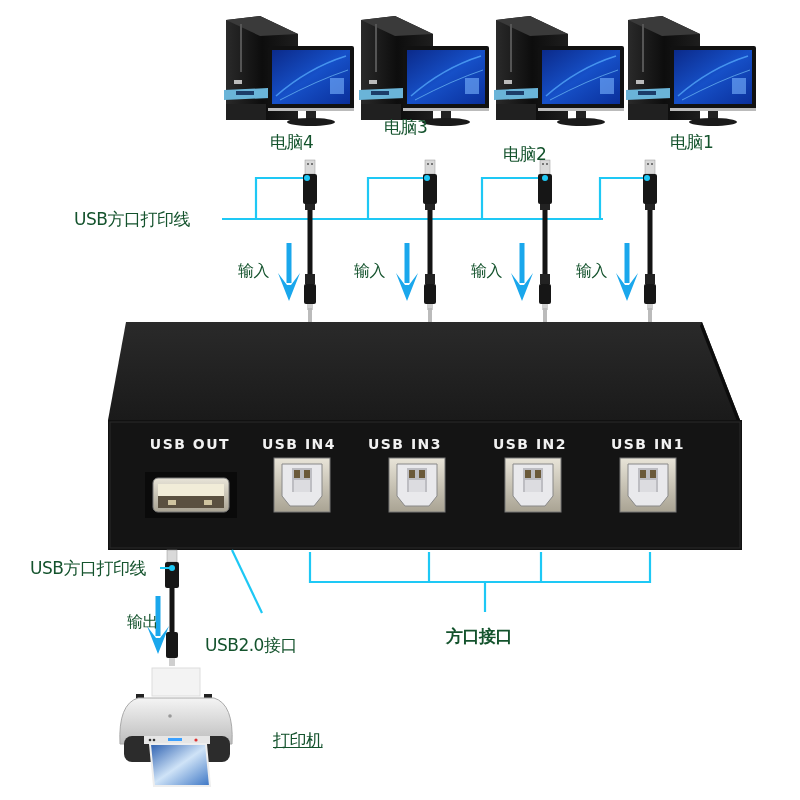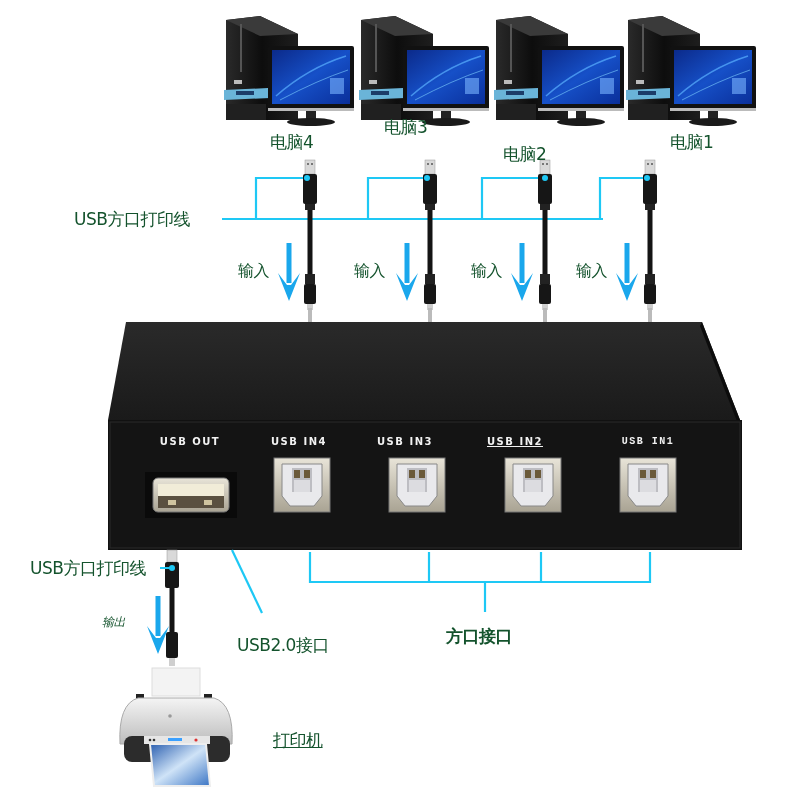--- a/index.html
+++ b/index.html
@@ -1,19 +1,19 @@
 <!DOCTYPE html>
 <html><head>
 <meta charset="utf-8">
 <style>
   html, body { margin:0; padding:0; background:#ffffff; }
   body { width:800px; height:800px; position:relative; overflow:hidden;
          font-family:"DejaVu Sans", "Liberation Sans", sans-serif; }
   .label { position:absolute; color:#14532d; font-size:17px; line-height:20px; white-space:nowrap; letter-spacing:-0.5px; }
-  .port-label { position:absolute; color:#f2f2f2; font-size:10px; font-weight:bold; letter-spacing:1.5px;
+  .port-label { position:absolute; color:#f2f2f2; font-size:14px; font-weight:bold; letter-spacing:1.5px;
                 font-family:"DejaVu Sans", sans-serif; white-space:nowrap; text-align:center; width:110px; }
   svg { position:absolute; left:0; top:0; }
 </style>
 </head>
 <body>
 
 <svg width="800" height="800" viewBox="0 0 800 800">
   <defs>
     <linearGradient id="screenGrad" x1="0" y1="0" x2="1" y2="1">
       <stop offset="0" stop-color="#0b2a8a"></stop>
@@ -222,20 +222,20 @@
 <div class="label" style="left:74px; top:209px;">USB方口打印线</div>
 
 <div class="label" style="left:238px; top:261px; font-size:16px;">输入</div>
 <div class="label" style="left:354px; top:261px; font-size:16px;">输入</div>
 <div class="label" style="left:471px; top:261px; font-size:16px;">输入</div>
 <div class="label" style="left:576px; top:261px; font-size:16px;">输入</div>
 
 <div class="port-label" style="left:135px; top:436px;">USB OUT</div>
 <div class="port-label" style="left:244px; top:436px;">USB IN4</div>
 <div class="port-label" style="left:350px; top:436px;">USB IN3</div>
-<div class="port-label" style="left:460px; top:436px;text-decoration:underline;">USB IN2</div>
-<div class="port-label" style="left:593px; top:436px;font-family:Liberation Mono, monospace;">USB IN1</div>
+<div class="port-label" style="left:475px; top:436px;">USB IN2</div>
+<div class="port-label" style="left:593px; top:436px;">USB IN1</div>
 
 <div class="label" style="left:30px; top:558px;">USB方口打印线</div>
-<div class="label" style="left:102px; top:612px; font-size:12px;font-style:italic;">输出</div>
-<div class="label" style="left:205px; top:635px;margin-left:32px;">USB2.0接口</div>
+<div class="label" style="left:127px; top:612px; font-size:16px;">输出</div>
+<div class="label" style="left:205px; top:635px;">USB2.0接口</div>
 <div class="label" style="left:446px; top:626px;font-weight:bold;">方口接口</div>
 <div class="label" style="left:273px; top:730px;text-decoration:underline;">打印机</div>
 
 </body></html>

